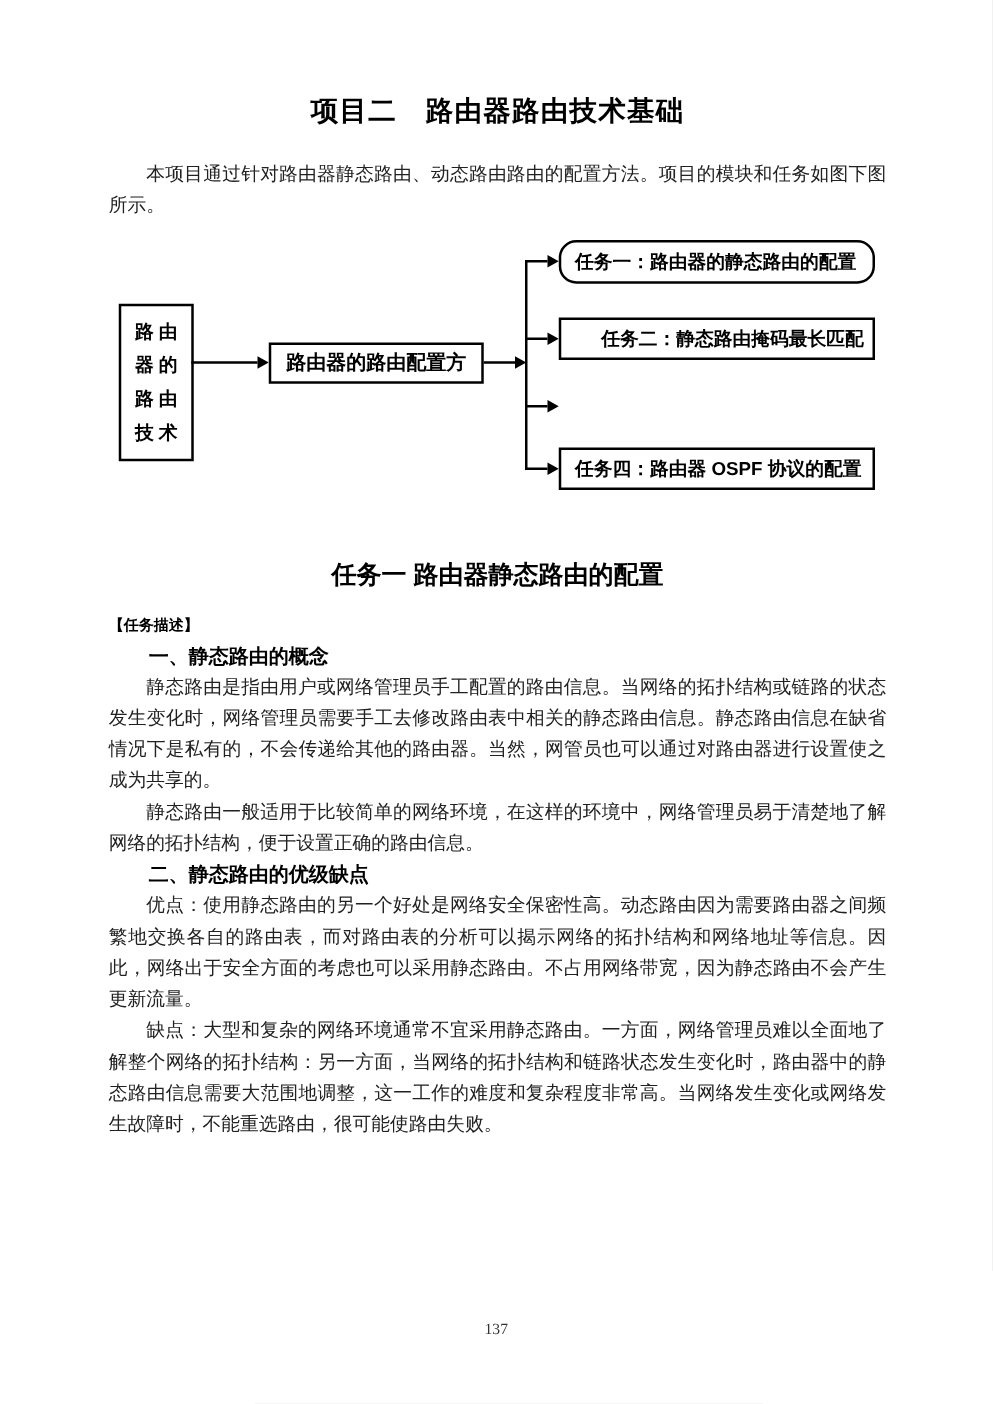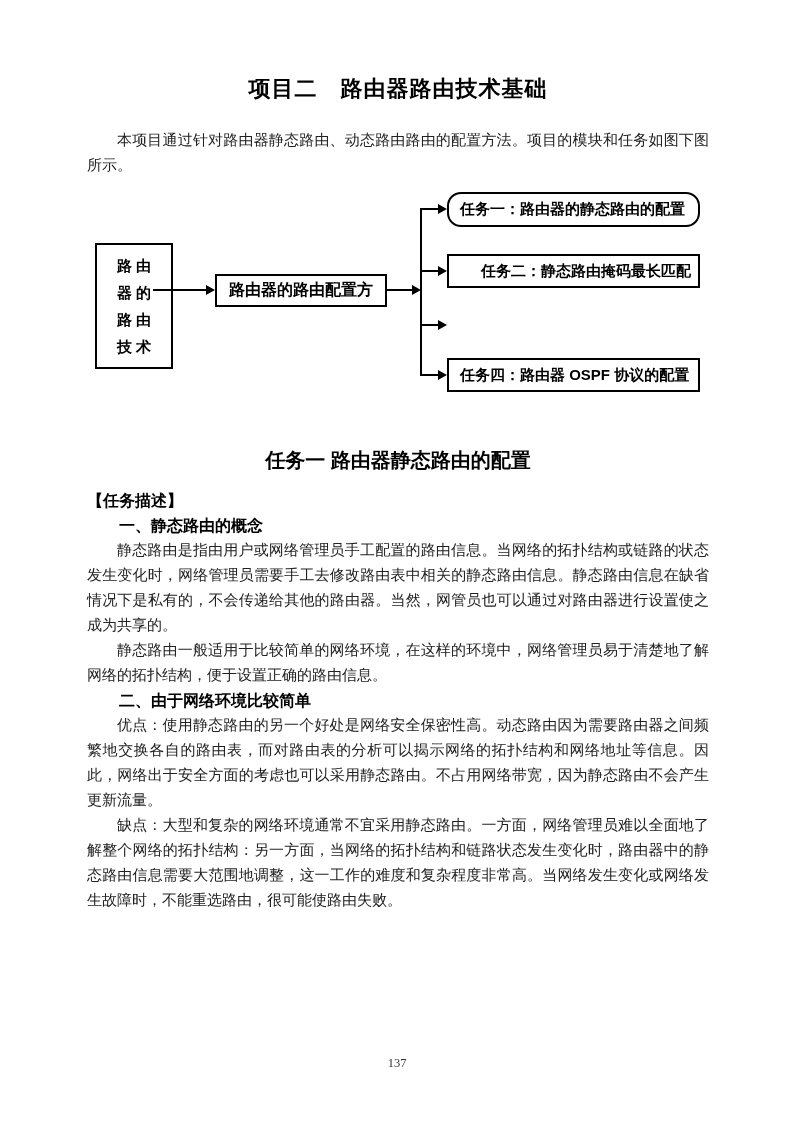--- a/index.html
+++ b/index.html
@@ -48,21 +48,21 @@
     position: absolute;
     border: 2px solid #000;
     background: #fff;
     font-family: "Liberation Sans", "DejaVu Sans", sans-serif;
     font-weight: bold;
     color: #000;
     display: flex;
     align-items: center;
   }
   .left-box {
-    left: 8px; top: 53px; width: 78px; height: 126px;
+    left: 8px; top: 53px; width: 60px; height: 126px;
     justify-content: center;
     text-align: center;
     font-size: 15px;
     line-height: 27px;
     white-space: pre-line;
   }
   .mid-box {
     left: 128px; top: 84px; width: 172px; height: 33px;
     justify-content: center;
     font-size: 16px;
@@ -92,21 +92,21 @@
     font-weight: bold;
     font-size: 20px;
     line-height: 28px;
     text-align: center;
     color: #000;
   }
   .heading {
     margin-top: 14px;
     font-family: "Liberation Sans", "DejaVu Sans", sans-serif;
     font-weight: bold;
-    font-size: 16px;
+    font-size: 12px;
     line-height: 25px;
     color: #000;
   }
   .heading.flow { margin-top: 0; }
   .sub-heading {
     font-family: "Liberation Sans", "DejaVu Sans", sans-serif;
     font-weight: bold;
     font-size: 16px;
     line-height: 25px;
     text-indent: 2em;
@@ -167,20 +167,20 @@
 
     <h2 class="section-title">任务一 路由器静态路由的配置</h2>
 
     <div class="heading">【任务描述】</div>
 
 
     <div class="sub-heading">一、静态路由的概念</div>
     <p class="body-para">静态路由是指由用户或网络管理员手工配置的路由信息。当网络的拓扑结构或链路的状态发生变化时，网络管理员需要手工去修改路由表中相关的静态路由信息。静态路由信息在缺省情况下是私有的，不会传递给其他的路由器。当然，网管员也可以通过对路由器进行设置使之成为共享的。</p>
     <p class="body-para">静态路由一般适用于比较简单的网络环境，在这样的环境中，网络管理员易于清楚地了解网络的拓扑结构，便于设置正确的路由信息。</p>
 
-    <div class="sub-heading">二、由于网络环境比较简单</div>
+    <div class="sub-heading">二、静态路由的优级缺点</div>
     <p class="body-para">优点：使用静态路由的另一个好处是网络安全保密性高。动态路由因为需要路由器之间频繁地交换各自的路由表，而对路由表的分析可以揭示网络的拓扑结构和网络地址等信息。因此，网络出于安全方面的考虑也可以采用静态路由。不占用网络带宽，因为静态路由不会产生更新流量。</p>
     <p class="body-para">缺点：大型和复杂的网络环境通常不宜采用静态路由。一方面，网络管理员难以全面地了解整个网络的拓扑结构：另一方面，当网络的拓扑结构和链路状态发生变化时，路由器中的静态路由信息需要大范围地调整，这一工作的难度和复杂程度非常高。当网络发生变化或网络发生故障时，不能重选路由，很可能使路由失败。</p>
 
   </div>
 
   <div class="page-number">137</div>
 </div>
 
 </body></html>

